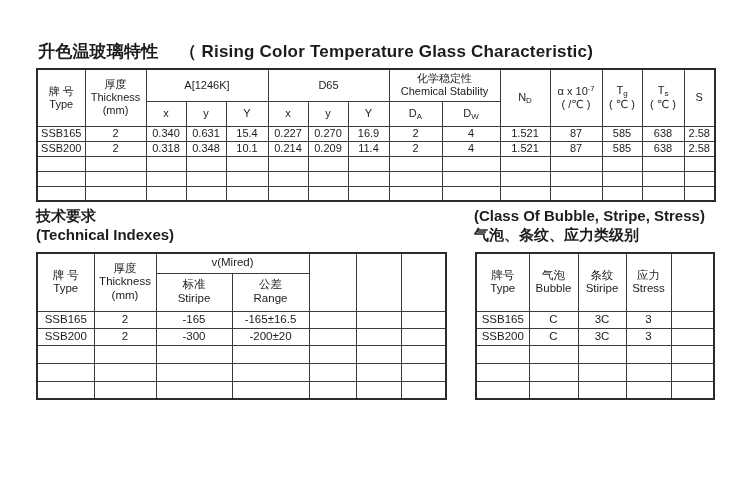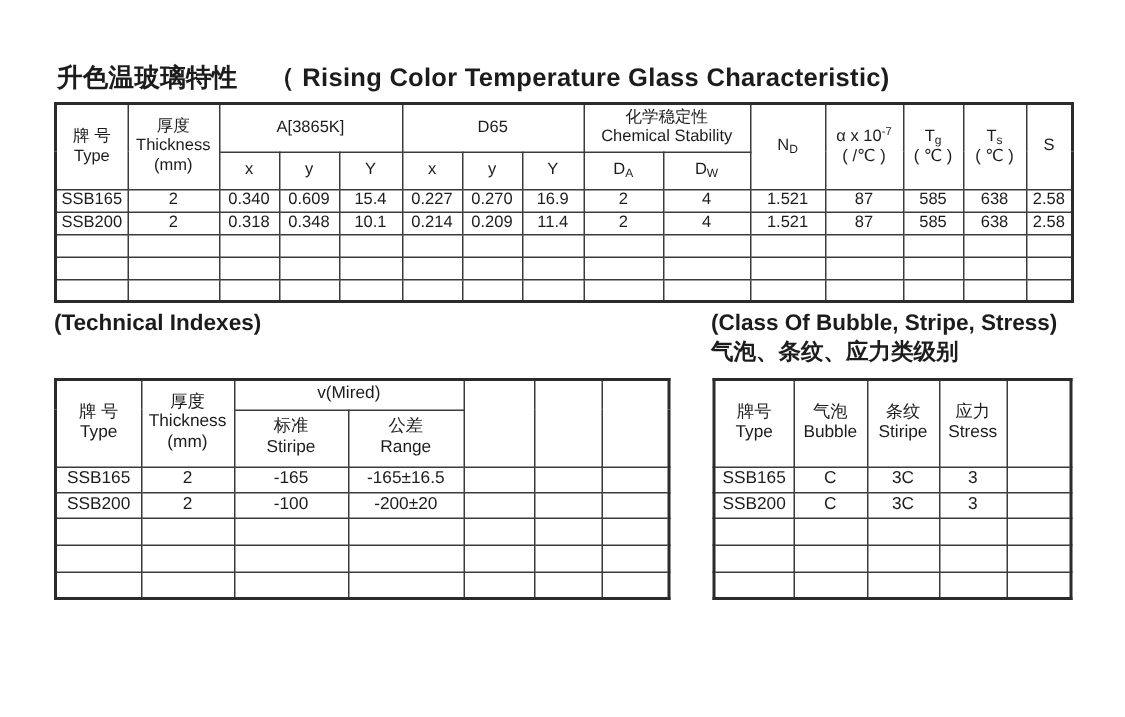--- a/index.html
+++ b/index.html
@@ -81,21 +81,21 @@
     <td rowspan="2">
       <span class="ln">牌 号</span>
       <span class="ln">Type</span>
     </td>
     <td rowspan="2">
       <span class="ln">厚度</span>
       <span class="ln">Thickness</span>
       <span class="ln">(mm)</span>
     </td>
     <td colspan="3">
-      <span>A[3865K]</span>
+      <span>A[1246K]</span>
     </td>
     <td colspan="3">
       <span>D65</span>
     </td>
     <td colspan="2">
       <span class="ln">化学稳定性</span>
       <span class="ln">Chemical Stability</span>
     </td>
     <td rowspan="2">
       <span>N</span><sub>D</sub>
@@ -123,21 +123,21 @@
     <td><span>x</span></td>
     <td><span>y</span></td>
     <td><span>Y</span></td>
     <td><span>D</span><sub>A</sub></td>
     <td><span>D</span><sub>W</sub></td>
   </tr>
   <tr class="r-data">
     <td>SSB165</td>
     <td>2</td>
     <td>0.340</td>
-    <td>0.609</td>
+    <td>0.631</td>
     <td>15.4</td>
     <td>0.227</td>
     <td>0.270</td>
     <td>16.9</td>
     <td>2</td>
     <td>4</td>
     <td>1.521</td>
     <td>87</td>
     <td>585</td>
     <td>638</td>
@@ -208,20 +208,21 @@
         <td></td>
         <td></td>
         <td></td>
         <td></td>
         <td></td>
   </tr>
 </tbody>
   </table>
 
 <div class="abs sec-title left">
+  <span class="ln">技术要求</span>
   <span class="ln">(Technical Indexes)</span>
 </div>
 
 <table class="abs tbl t2">
   <colgroup>
     <col style="width:57px">
       <col style="width:62px">
       <col style="width:76px">
       <col style="width:77px">
     <col style="width:47px">
@@ -261,21 +262,21 @@
     <td>2</td>
     <td>-165</td>
     <td>-165±16.5</td>
     <td></td>
         <td></td>
         <td></td>
   </tr>
   <tr class="r-data">
     <td>SSB200</td>
     <td>2</td>
-    <td>-100</td>
+    <td>-300</td>
     <td>-200±20</td>
     <td></td>
         <td></td>
         <td></td>
   </tr>
   <tr class="r-empty">
         <td></td>
         <td></td>
         <td></td>
         <td></td>

